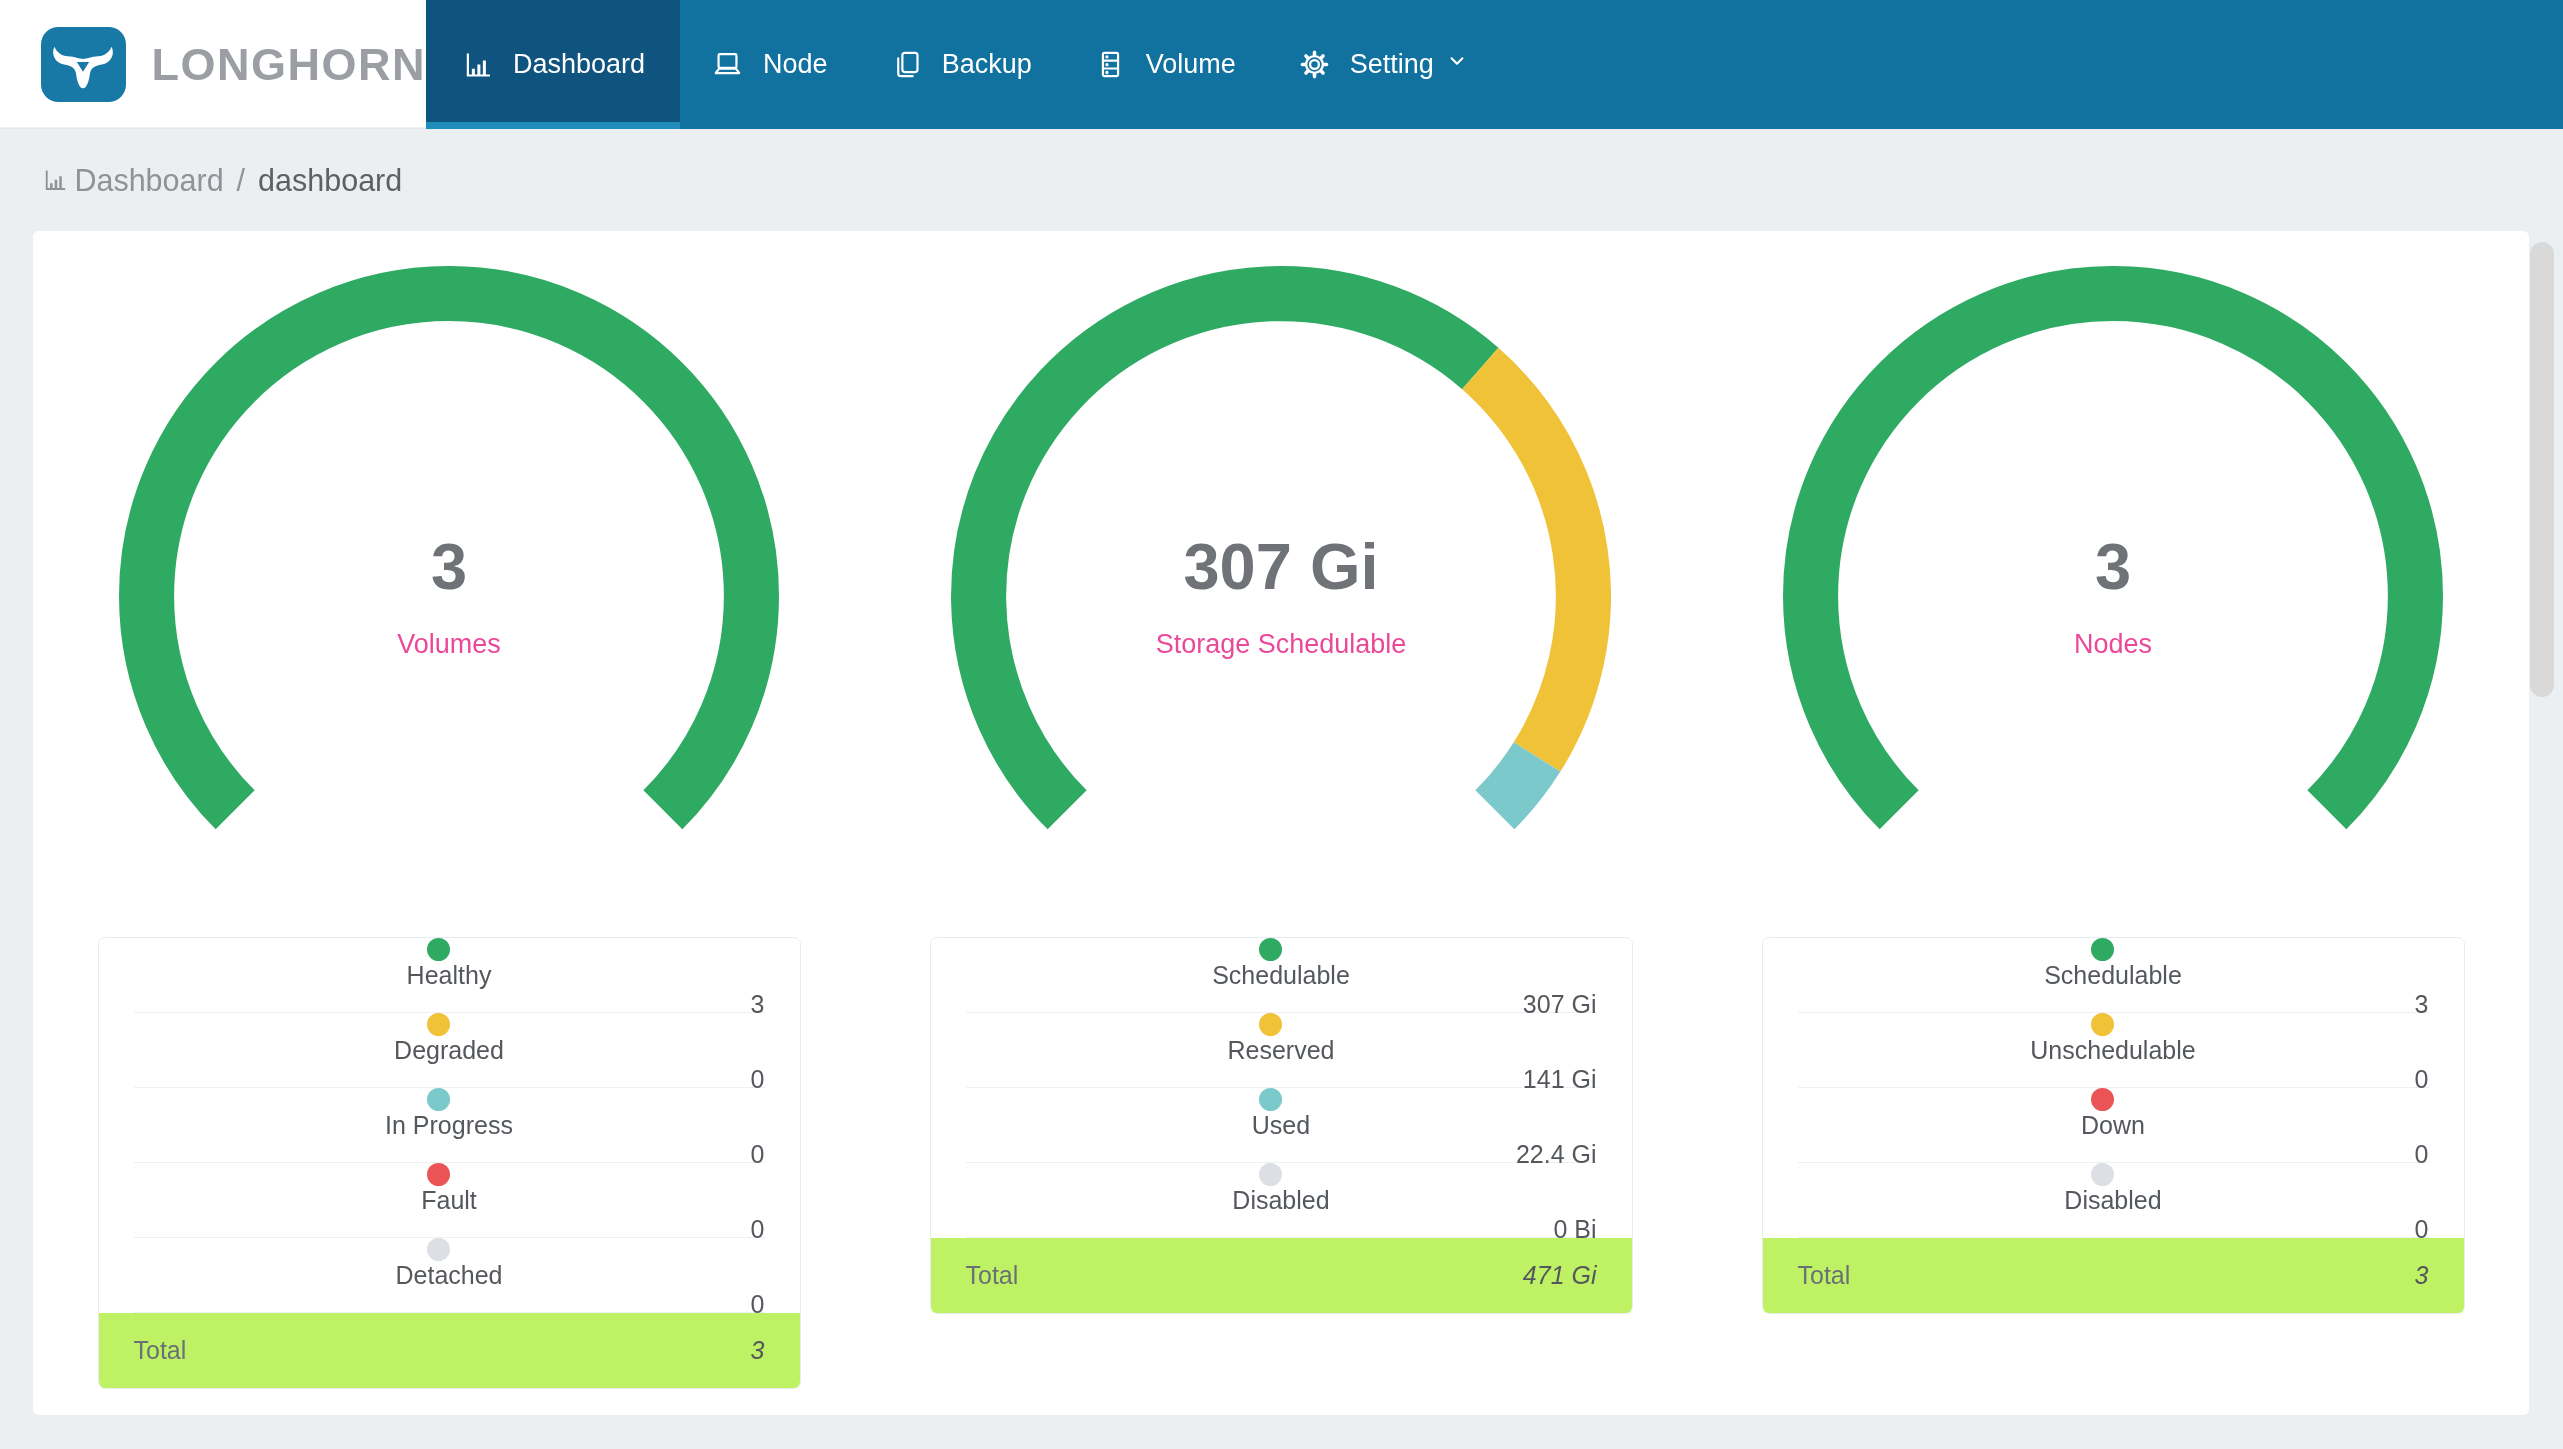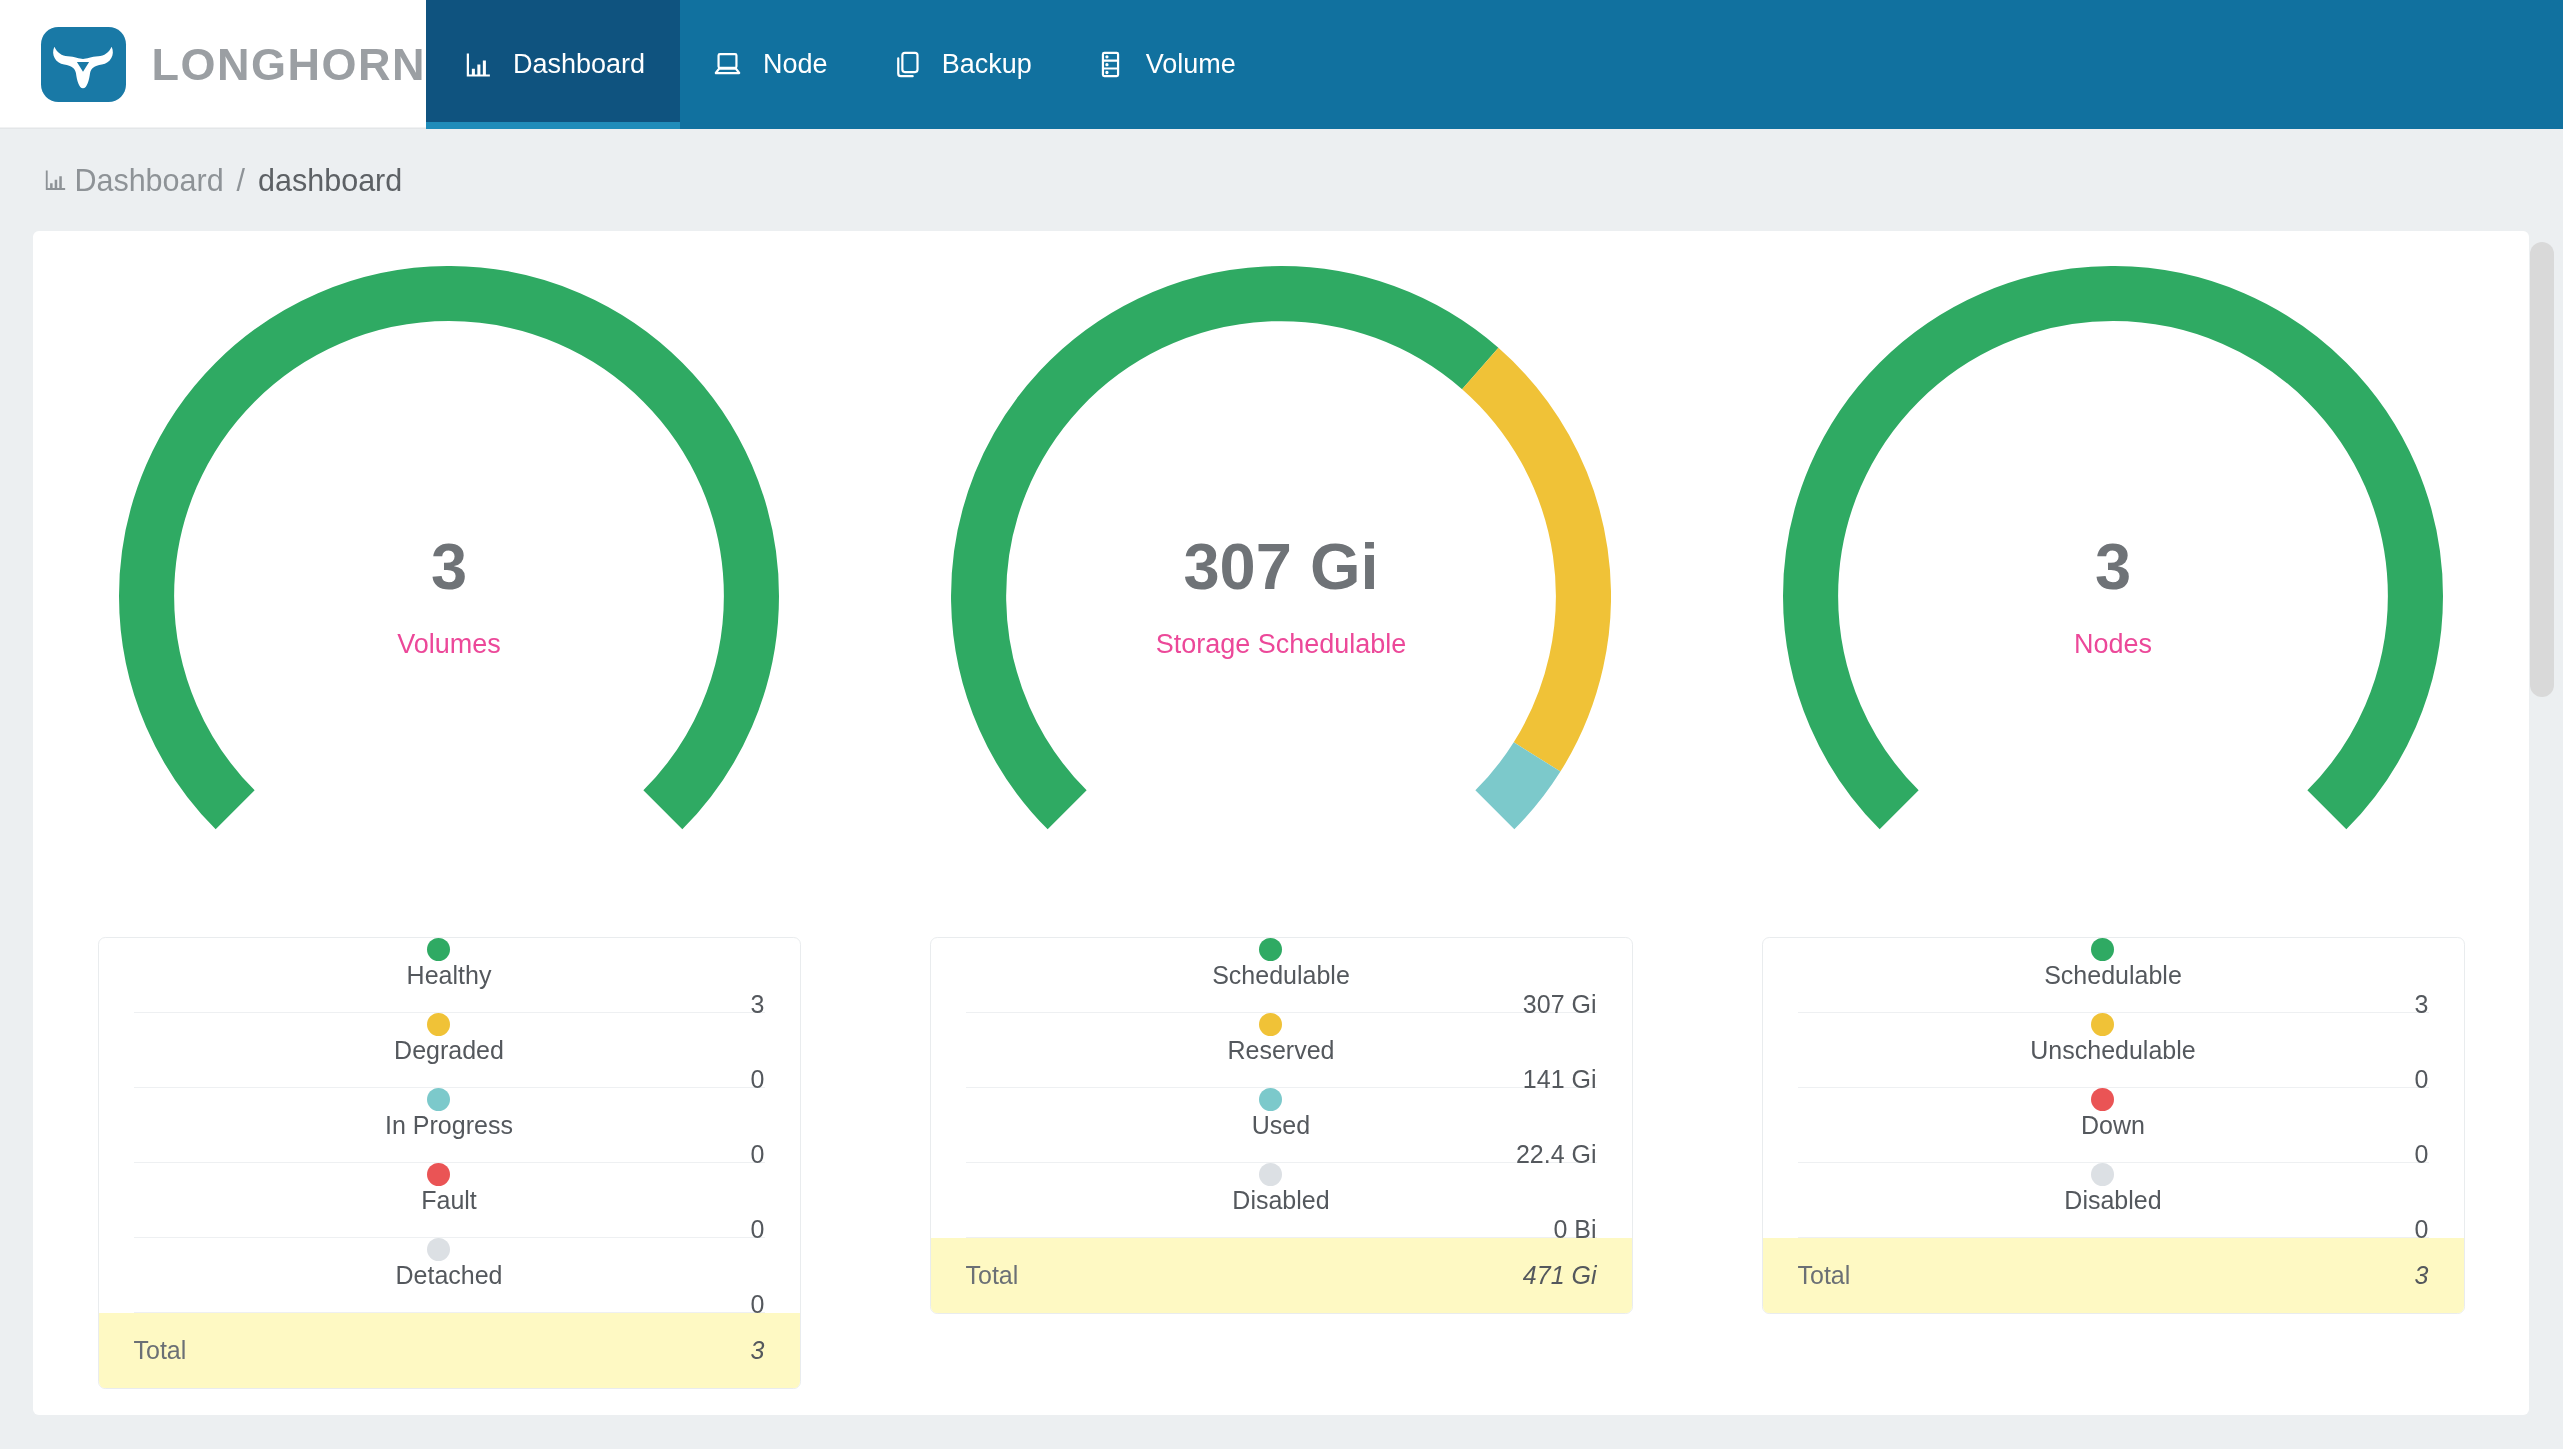--- a/index.html
+++ b/index.html
@@ -45,21 +45,21 @@
                   align-items:center; justify-content:center; pointer-events:none; }
   .g-big { font-size:65px; font-weight:600; color:#6f7377; line-height:1; margin-bottom:32px; }
   .g-sub { font-size:27px; color:#ec4899; line-height:1; }
 
   .ltable { width:703px; margin:11px auto 0; border:0.7px solid #e9ecee; border-radius:7.3px;
             overflow:hidden; background:#ffffff; }
   .lrow { display:flex; align-items:center; height:75px; margin:0 35px;
           border-bottom:0.7px solid #eef0f2; font-size:25px; color:#54585d;flex-direction:column; }
   .dot { width:23px; height:23px; border-radius:50%; margin-right:20.3px; flex-shrink:0; }
   .lval { margin-left:auto; color:#54585d; }
-  .trow { display:flex; align-items:center; height:75px; background:#fef9c3;
+  .trow { display:flex; align-items:center; height:75px; background:#bef264;
           padding:0 35px; font-size:25px; color:#6b7075; }
   .trow .lval { color:#54585d;font-style:italic; }
 
   
   .scroll-thumb { position:absolute; right:9.4px; top:242px; width:24px; height:455px;
                   border-radius:12.3px; background:#d9d9d9; }
 </style>
 </head>
 <body>
 
@@ -103,20 +103,35 @@
       <div class="nav-item">
         <span class="nicon">
           <svg viewBox="0 0 24 24" fill="none" stroke="#fff" stroke-width="1.6">
             <rect x="6.5" y="3.5" width="11" height="17" rx="1"></rect>
             <path d="M6.5 9.2h11M6.5 14.9h11"></path>
             <path stroke-width="2.4" stroke-linecap="round" d="M9.4 6.4h.01M9.4 12.1h.01M9.4 17.8h.01"></path>
           </svg>
         </span>
         <span>Volume</span>
       </div>
+      <div class="nav-item">
+        <span class="nicon">
+          <svg viewBox="0 0 24 24" fill="none" stroke="#fff" stroke-width="1.7">
+            <circle cx="12" cy="12" r="3.2"></circle>
+            <circle cx="12" cy="12" r="6.1"></circle>
+            <g stroke-width="2.6" stroke-linecap="round">
+              <path d="M12 3.2v2M12 18.8v2M3.2 12h2M18.8 12h2M5.8 5.8l1.4 1.4M16.8 16.8l1.4 1.4M18.2 5.8l-1.4 1.4M7.2 16.8l-1.4 1.4"></path>
+            </g>
+          </svg>
+        </span>
+        <span>Setting</span>
+        <span class="chev" style="margin-left: -8.7px;"><svg viewBox="0 0 24 24" fill="none" stroke="#fff" stroke-width="2" stroke-linecap="round" stroke-linejoin="round">
+            <path d="M7 9.5l5 5 5-5"></path>
+          </svg></span>
+      </div>
     </nav>
 </header>
 
 <div class="breadcrumb">
   <span class="bc-icon">
     <svg viewBox="0 0 24 24" fill="none" stroke="#8e9397" stroke-width="1.6">
       <path d="M5 4v16h16"></path>
       <path stroke-width="2.2" d="M9 20v-5M13 20v-8M17 20v-11"></path>
     </svg>
   </span>

